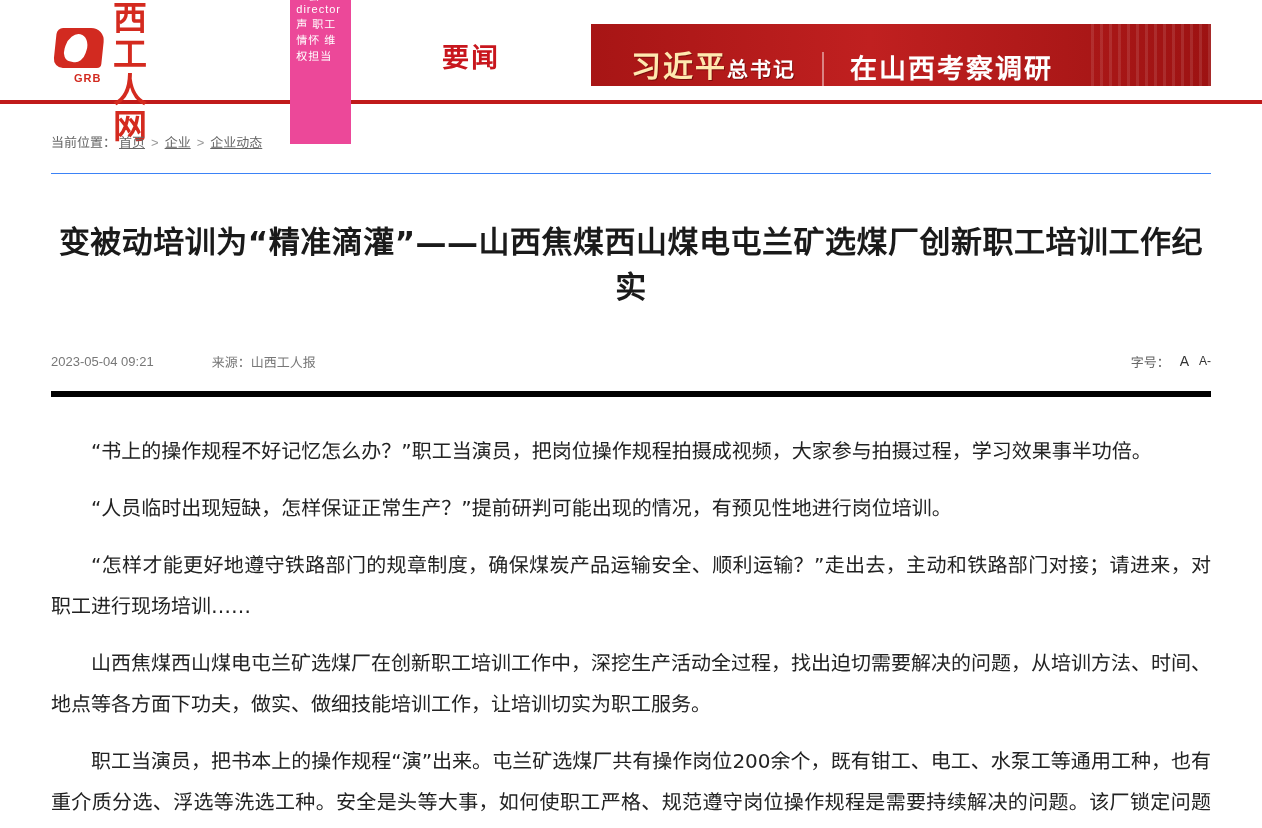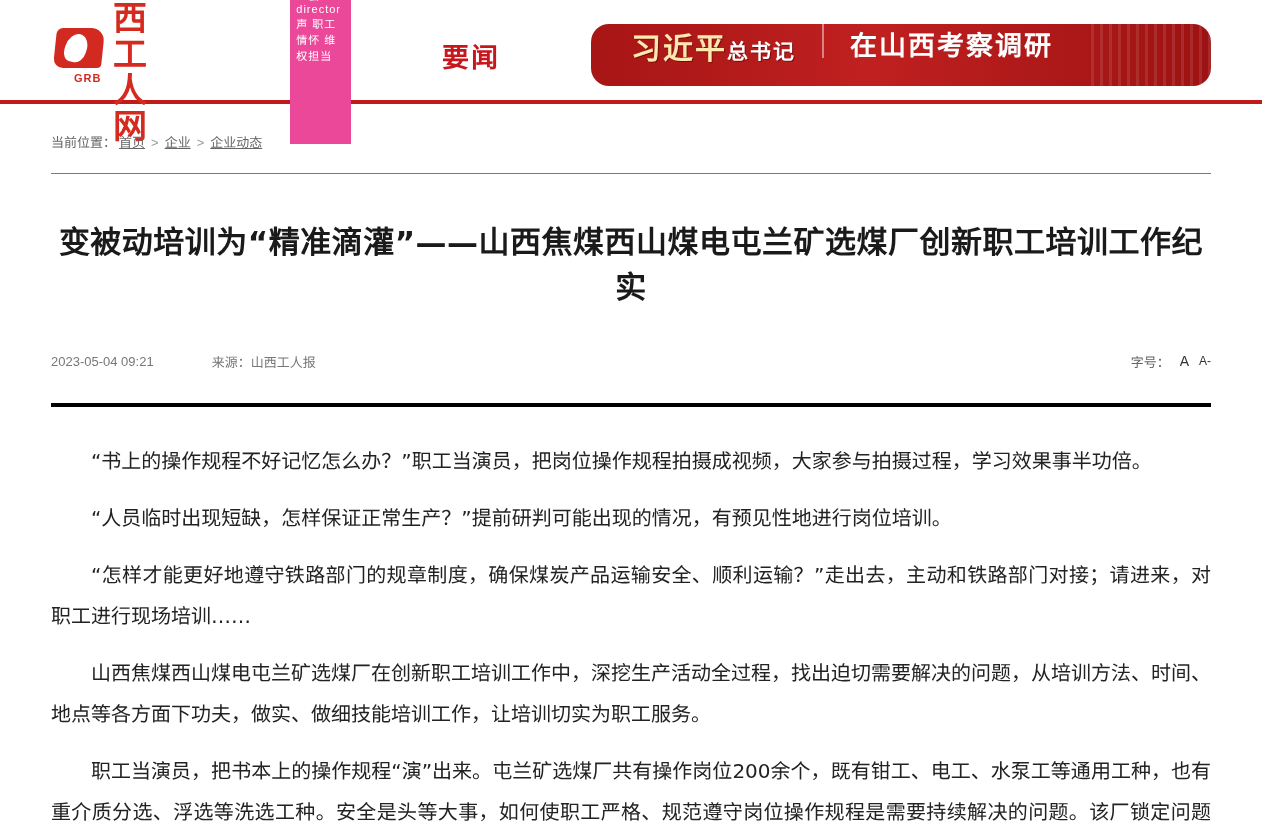--- a/index.html
+++ b/index.html
@@ -100,24 +100,23 @@
     font-size: 27px;
     font-weight: bold;
     color: #c8161d;
     letter-spacing: 2px;
   }
   .banner {
     flex: 1 1 auto;
     height: 62px;
     background: linear-gradient(90deg, #a71515 0%, #c02020 45%, #9d1212 100%);
     display: flex;
-    align-items: flex-start;
+    align-items: flex-end;
     position: relative;
     overflow: hidden;
-    border-radius: 18px;
   }
   .banner:before {
     content: "";
     position: absolute;
     right: 0; top: 0; bottom: 0;
     width: 120px;
     background: repeating-linear-gradient(90deg, rgba(255,255,255,.10) 0 3px, rgba(255,255,255,0) 3px 9px);
   }
   .banner-title {
     color: #ffe9b0;
@@ -174,22 +173,22 @@
     margin: 46px 0 0 0;
     font-family: "DejaVu Sans", "Liberation Sans", sans-serif;
     letter-spacing: 0.5px;
   }
   .meta-bar {
     display: flex;
     align-items: center;
     font-size: 13px;
     color: #777;
     margin-top: 42px;
-    padding-bottom: 32px;
-    border-bottom: 4px solid #000000;
+    padding-bottom: 20px;
+    border-bottom: 6px solid #000000;
   }
   .meta-date { margin-right: 58px; }
   .meta-source { }
   .meta-right {
     margin-left: auto;
     display: flex;
     align-items: center;
     gap: 10px;
   }
   .meta-right .fs-label { color: #666; }

